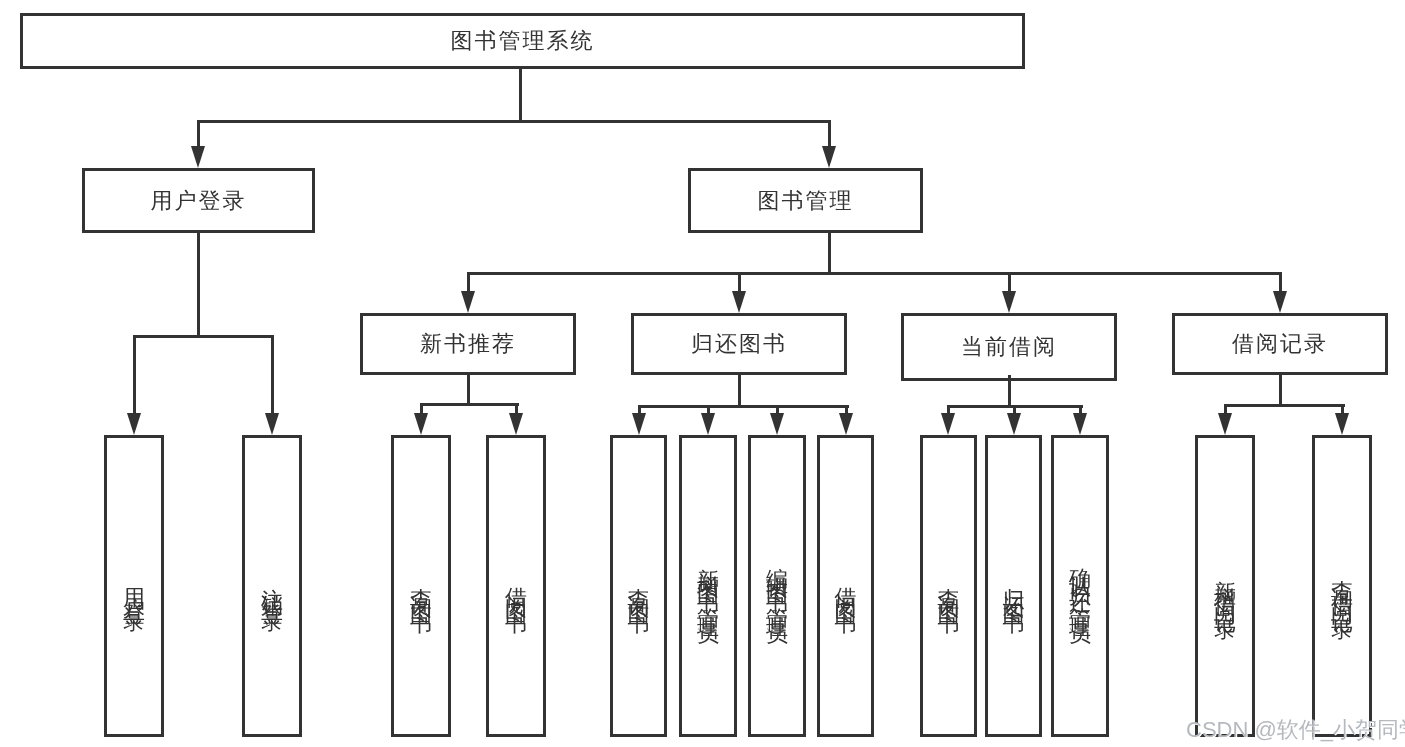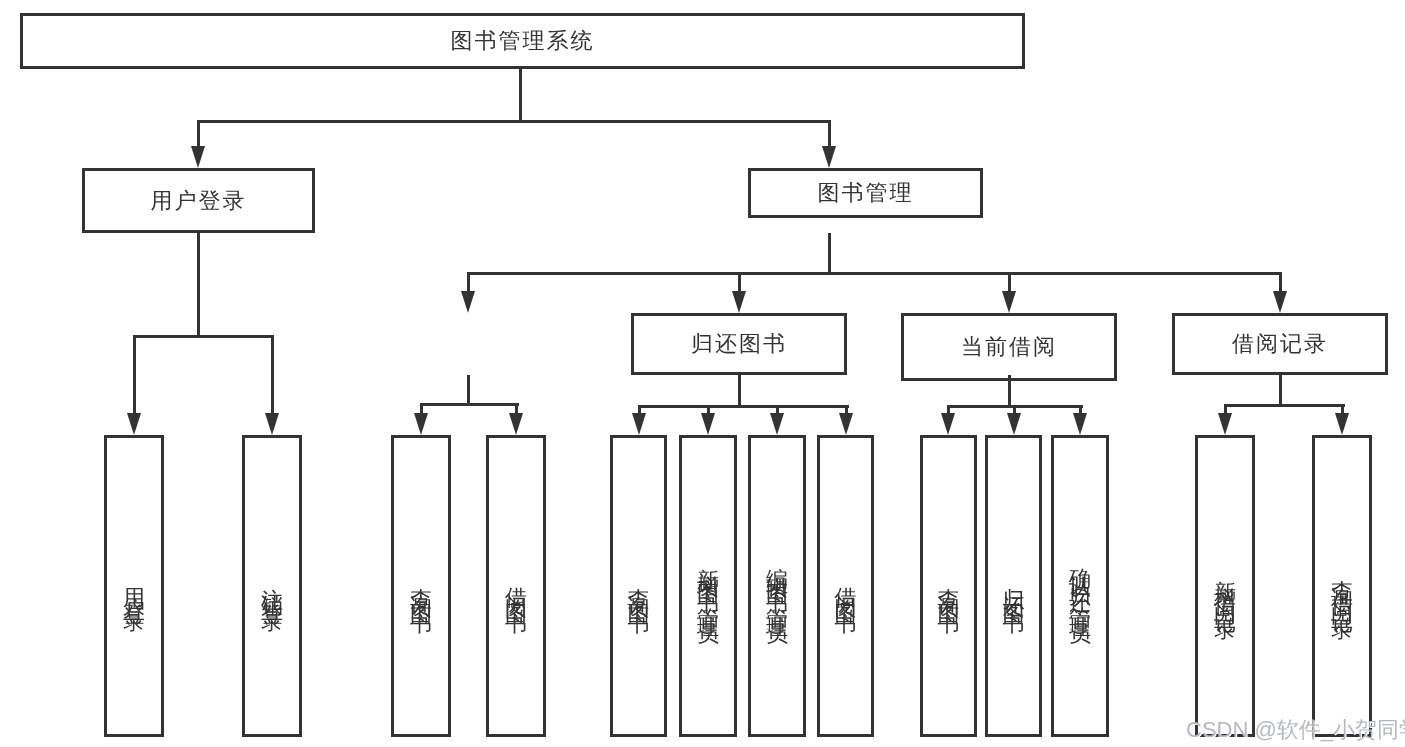--- a/index.html
+++ b/index.html
@@ -69,21 +69,21 @@
   <div class="vline" style="left:519px;top:69px;height:54px"></div>
   <div class="hline" style="left:197px;top:120px;width:634px"></div>
   <div class="vline" style="left:197px;top:120px;height:28px"></div>
   <div class="arrow" style="left:191px;top:146px"></div>
   <div class="vline" style="left:828px;top:120px;height:28px"></div>
   <div class="arrow" style="left:822px;top:146px"></div>
 
   <div class="box" style="left:82px;top:168px;width:233px;height:65px">
     <span class="ht">用户登录</span>
   </div>
-  <div class="box" style="left:748px;top:168px;width:235px;height:50px">
+  <div class="box" style="left:688px;top:168px;width:235px;height:65px">
     <span class="ht">图书管理</span>
   </div>
 
   <div class="vline" style="left:197px;top:233px;height:105px"></div>
   <div class="hline" style="left:133px;top:335px;width:141px"></div>
   <div class="vline" style="left:133px;top:335px;height:80px"></div>
   <div class="arrow" style="left:127px;top:413px"></div>
   <div class="vline" style="left:271px;top:335px;height:80px"></div>
   <div class="arrow" style="left:265px;top:413px"></div>
 
@@ -91,20 +91,23 @@
   <div class="hline" style="left:467px;top:272px;width:815px"></div>
   <div class="vline" style="left:467px;top:272px;height:22px"></div>
   <div class="arrow" style="left:461px;top:291px"></div>
   <div class="vline" style="left:738px;top:272px;height:22px"></div>
   <div class="arrow" style="left:732px;top:291px"></div>
   <div class="vline" style="left:1008px;top:272px;height:22px"></div>
   <div class="arrow" style="left:1002px;top:291px"></div>
   <div class="vline" style="left:1279px;top:272px;height:22px"></div>
   <div class="arrow" style="left:1273px;top:291px"></div>
 
+  <div class="box" style="left:360px;top:313px;width:216px;height:62px">
+    <span class="ht">新书推荐</span>
+  </div>
   <div class="box" style="left:631px;top:313px;width:216px;height:62px">
     <span class="ht">归还图书</span>
   </div>
   <div class="box" style="left:901px;top:313px;width:216px;height:68px">
     <span class="ht">当前借阅</span>
   </div>
   <div class="box" style="left:1172px;top:313px;width:216px;height:62px">
     <span class="ht">借阅记录</span>
   </div>
 

